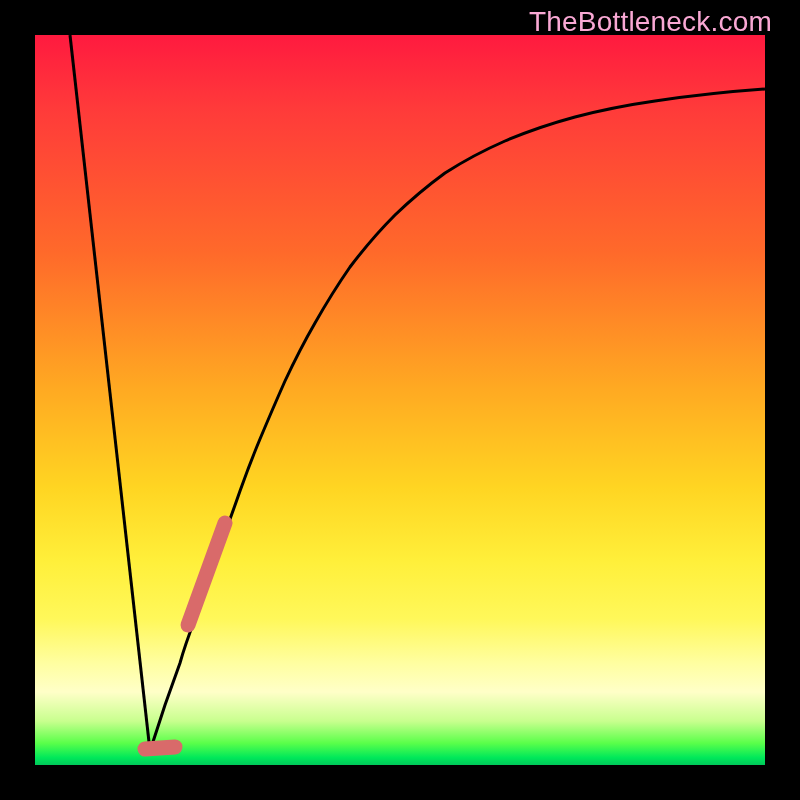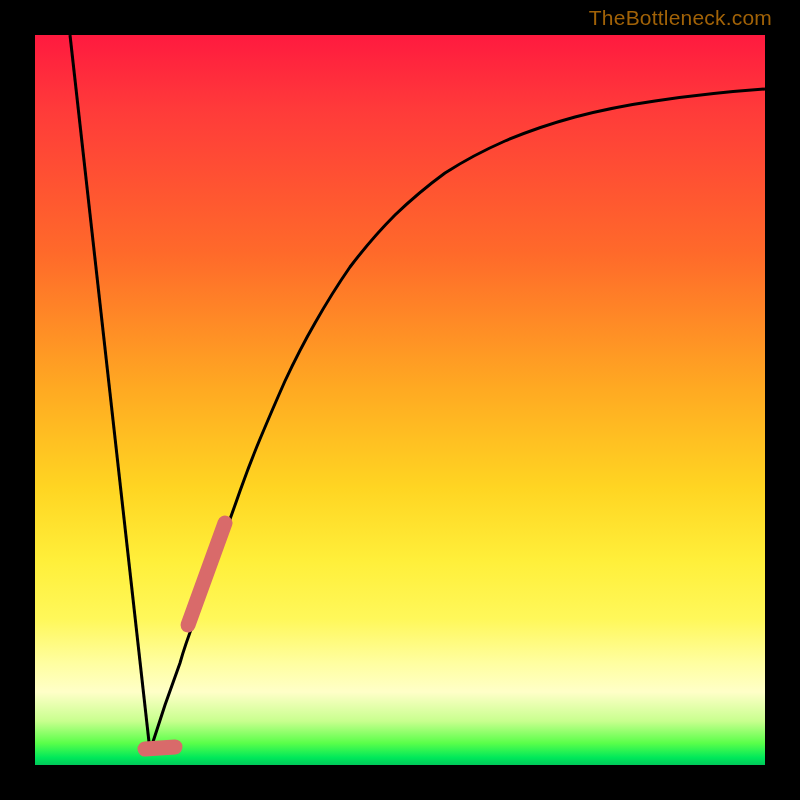--- a/index.html
+++ b/index.html
@@ -57,23 +57,23 @@
   .anno {
     fill: none;
     stroke: #d96a6a;
     stroke-width: 15;
     stroke-linecap: round;
   }
   .watermark {
     position: absolute;
     top: 6px;
     right: 28px;
-    color: #a16207;
+    color: #f9a8d4;
     font-family: Arial, Helvetica, sans-serif;
-    font-size: 21px;
+    font-size: 28px;
     font-weight: 500;
     letter-spacing: 0.2px;
   }
 </style>
 </head>
 <body>
 
 <div class="frame">
 
   <div class="plot-area">

